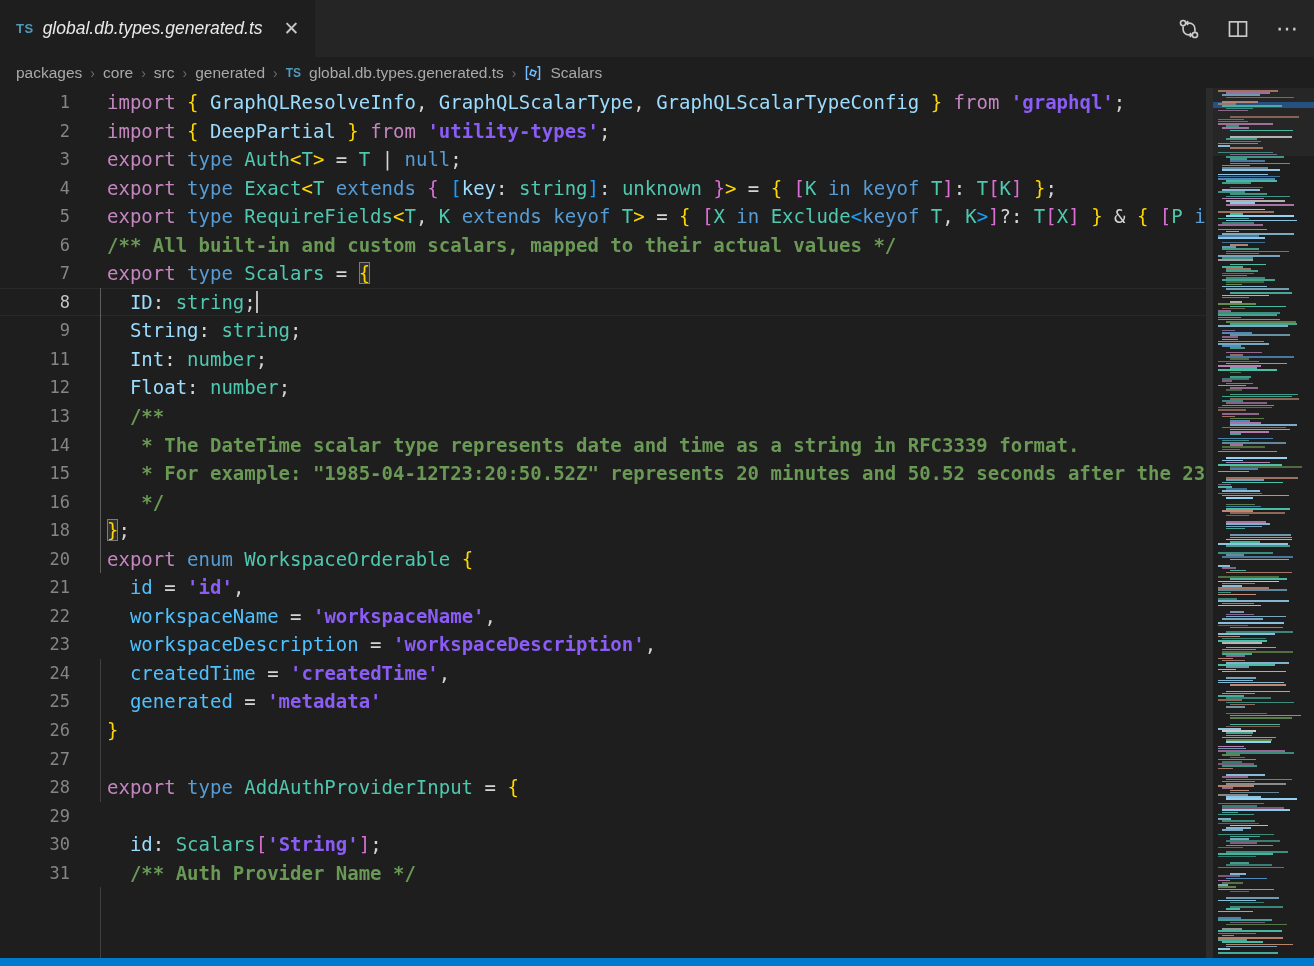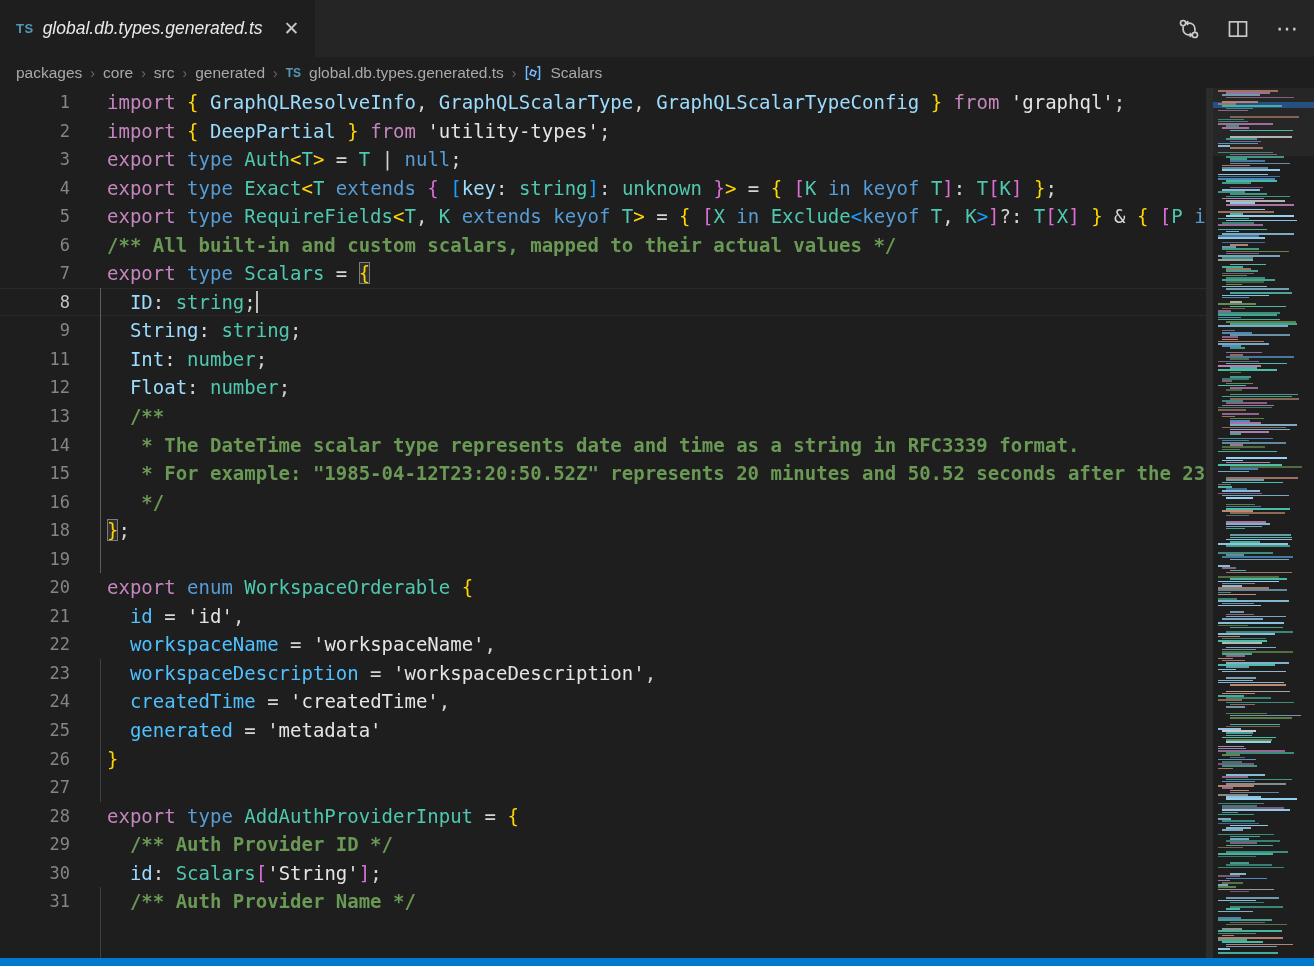--- a/index.html
+++ b/index.html
@@ -26,21 +26,21 @@
   
   #editor{position:absolute;top:88px;left:0;width:1314px;height:870px;overflow:hidden;
           font-family:"DejaVu Sans Mono","Liberation Mono",monospace;font-size:19px;}
   #lines{position:absolute;left:0;top:0;width:1206px;overflow:hidden;}
   .row{display:flex;height:28.55px;line-height:28.55px;white-space:pre;}
   .row.cur{box-shadow:0 -1px 0 rgba(255,255,255,0.05) inset,0 1px 0 rgba(255,255,255,0.05) inset;}
   .ln{width:70px;text-align:right;color:#858585;font-size:17px;flex:none;}
   .row.cur .ln{color:#c6c6c6;}
   .code{padding-left:37px;flex:none;}
   .kw{color:#C586C0;} .kb{color:#569CD6;} .ty{color:#4EC9B0;} .id{color:#9CDCFE;}
-  .em{color:#4FC1FF;} .st{color:#e5e5e5;} .cm{color:#6A9955;font-weight:bold;} .pl{color:#D4D4D4;}
+  .em{color:#4FC1FF;} .st{color:#8b5cf6;font-weight:bold;} .cm{color:#6A9955;font-weight:bold;} .pl{color:#D4D4D4;}
   .b1{color:#FFD700;} .b2{color:#DA70D6;} .b3{color:#179FFF;}
   .bm{outline:1px solid #7c7c7c;outline-offset:-1px;background:rgba(130,130,130,0.18);}
   .cursor{display:inline-block;width:2px;height:22px;background:#bbbbbb;vertical-align:-4px;}
   .guide{position:absolute;width:1px;left:100px;background:#404040;}
   .guide.active{background:#5e5e5e;}
 
   
   #scrollbar{position:absolute;left:1206px;top:0;width:7px;height:870px;background:rgba(120,120,120,0.17);}
   #minimap{position:absolute;left:1213px;top:0;width:101px;height:870px;background:#1e1e1e;overflow:hidden;}
   #mm-slider{position:absolute;left:0;right:0;top:0;height:68px;background:rgba(121,121,121,0.10);}
@@ -113,31 +113,30 @@
       <div class="row"><span class="ln">7</span><span class="code"><span class="kw">export </span><span class="kb">type </span><span class="ty">Scalars</span><span class="pl"> = </span><span class="b1 bm">{</span></span></div>
       <div class="row cur"><span class="ln">8</span><span class="code"><span class="pl">  </span><span class="id">ID</span><span class="pl">: </span><span class="ty">string</span><span class="pl">;</span><span class="cursor"></span></span></div>
       <div class="row"><span class="ln">9</span><span class="code"><span class="pl">  </span><span class="id">String</span><span class="pl">: </span><span class="ty">string</span><span class="pl">;</span></span></div>
       <div class="row"><span class="ln">11</span><span class="code"><span class="pl">  </span><span class="id">Int</span><span class="pl">: </span><span class="ty">number</span><span class="pl">;</span></span></div>
       <div class="row"><span class="ln">12</span><span class="code"><span class="pl">  </span><span class="id">Float</span><span class="pl">: </span><span class="ty">number</span><span class="pl">;</span></span></div>
       <div class="row"><span class="ln">13</span><span class="code"><span class="pl">  </span><span class="cm">/**</span></span></div>
       <div class="row"><span class="ln">14</span><span class="code"><span class="pl">  </span><span class="cm"> * The DateTime scalar type represents date and time as a string in RFC3339 format.</span></span></div>
       <div class="row"><span class="ln">15</span><span class="code"><span class="pl">  </span><span class="cm"> * For example: "1985-04-12T23:20:50.52Z" represents 20 minutes and 50.52 seconds after the 23rd hour of April 12th, 1985 in UTC.</span></span></div>
       <div class="row"><span class="ln">16</span><span class="code"><span class="pl">  </span><span class="cm"> */</span></span></div>
       <div class="row"><span class="ln">18</span><span class="code"><span class="b1 bm">}</span><span class="pl">;</span></span></div>
-      <div class="row"><span class="ln">19</span><span class="code"></span></div>
       <div class="row"><span class="ln">20</span><span class="code"><span class="kw">export </span><span class="kb">enum </span><span class="ty">WorkspaceOrderable</span><span class="pl"> </span><span class="b1">{</span></span></div>
       <div class="row"><span class="ln">21</span><span class="code"><span class="pl">  </span><span class="em">id</span><span class="pl"> = </span><span class="st">'id'</span><span class="pl">,</span></span></div>
       <div class="row"><span class="ln">22</span><span class="code"><span class="pl">  </span><span class="em">workspaceName</span><span class="pl"> = </span><span class="st">'workspaceName'</span><span class="pl">,</span></span></div>
       <div class="row"><span class="ln">23</span><span class="code"><span class="pl">  </span><span class="em">workspaceDescription</span><span class="pl"> = </span><span class="st">'workspaceDescription'</span><span class="pl">,</span></span></div>
       <div class="row"><span class="ln">24</span><span class="code"><span class="pl">  </span><span class="em">createdTime</span><span class="pl"> = </span><span class="st">'createdTime'</span><span class="pl">,</span></span></div>
       <div class="row"><span class="ln">25</span><span class="code"><span class="pl">  </span><span class="em">generated</span><span class="pl"> = </span><span class="st">'metadata'</span></span></div>
       <div class="row"><span class="ln">26</span><span class="code"><span class="b1">}</span></span></div>
       <div class="row"><span class="ln">27</span><span class="code"></span></div>
       <div class="row"><span class="ln">28</span><span class="code"><span class="kw">export </span><span class="kb">type </span><span class="ty">AddAuthProviderInput</span><span class="pl"> = </span><span class="b1">{</span></span></div>
-      <div class="row"><span class="ln">29</span><span class="code"><span class="pl">  </span><span class="cm">/** Auth Provider ID */</span></span></div>
+      <div class="row"><span class="ln">29</span><span class="code"><span class="pl">  </span></span></div>
       <div class="row"><span class="ln">30</span><span class="code"><span class="pl">  </span><span class="id">id</span><span class="pl">: </span><span class="ty">Scalars</span><span class="b2">[</span><span class="st">'String'</span><span class="b2">]</span><span class="pl">;</span></span></div>
       <div class="row"><span class="ln">31</span><span class="code"><span class="pl">  </span><span class="cm">/** Auth Provider Name */</span></span></div>
     </div>
   <div id="guides">
       <div class="guide active" style="top: 199.85px; height: 285.5px;"></div>
       <div class="guide" style="top: 571px; height: 142.75px;"></div>
       <div class="guide" style="top: 799.4px; height: 85.65px;"></div>
     </div>
   <div id="scrollbar"></div>
   <div id="minimap">

